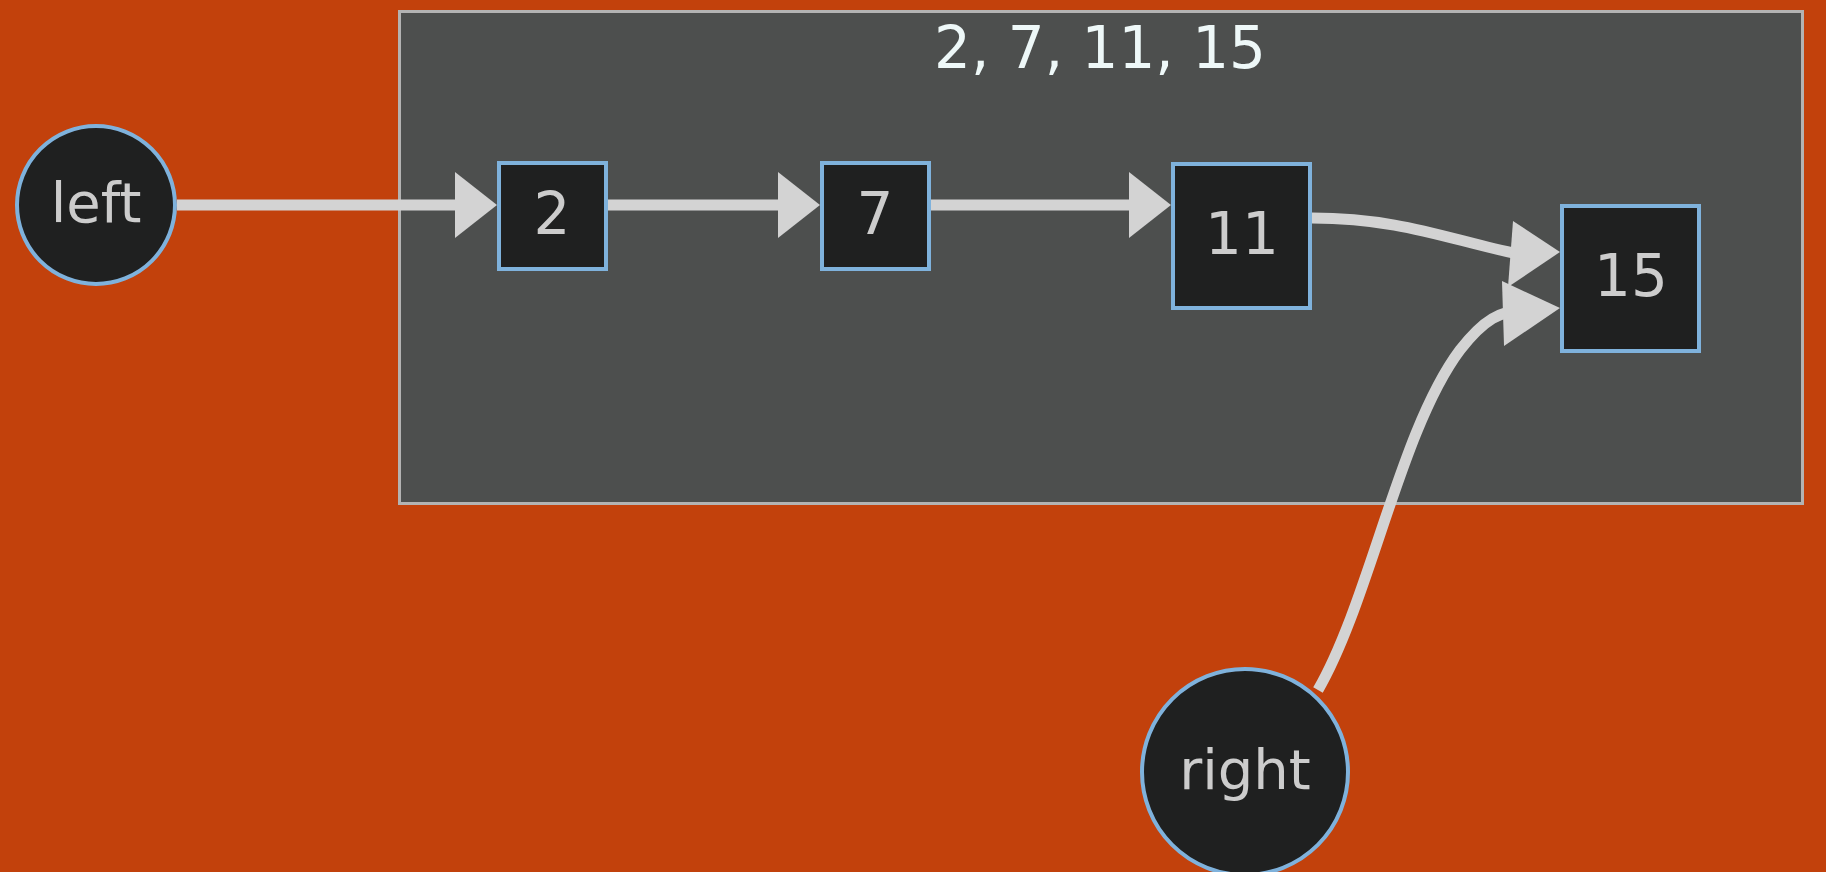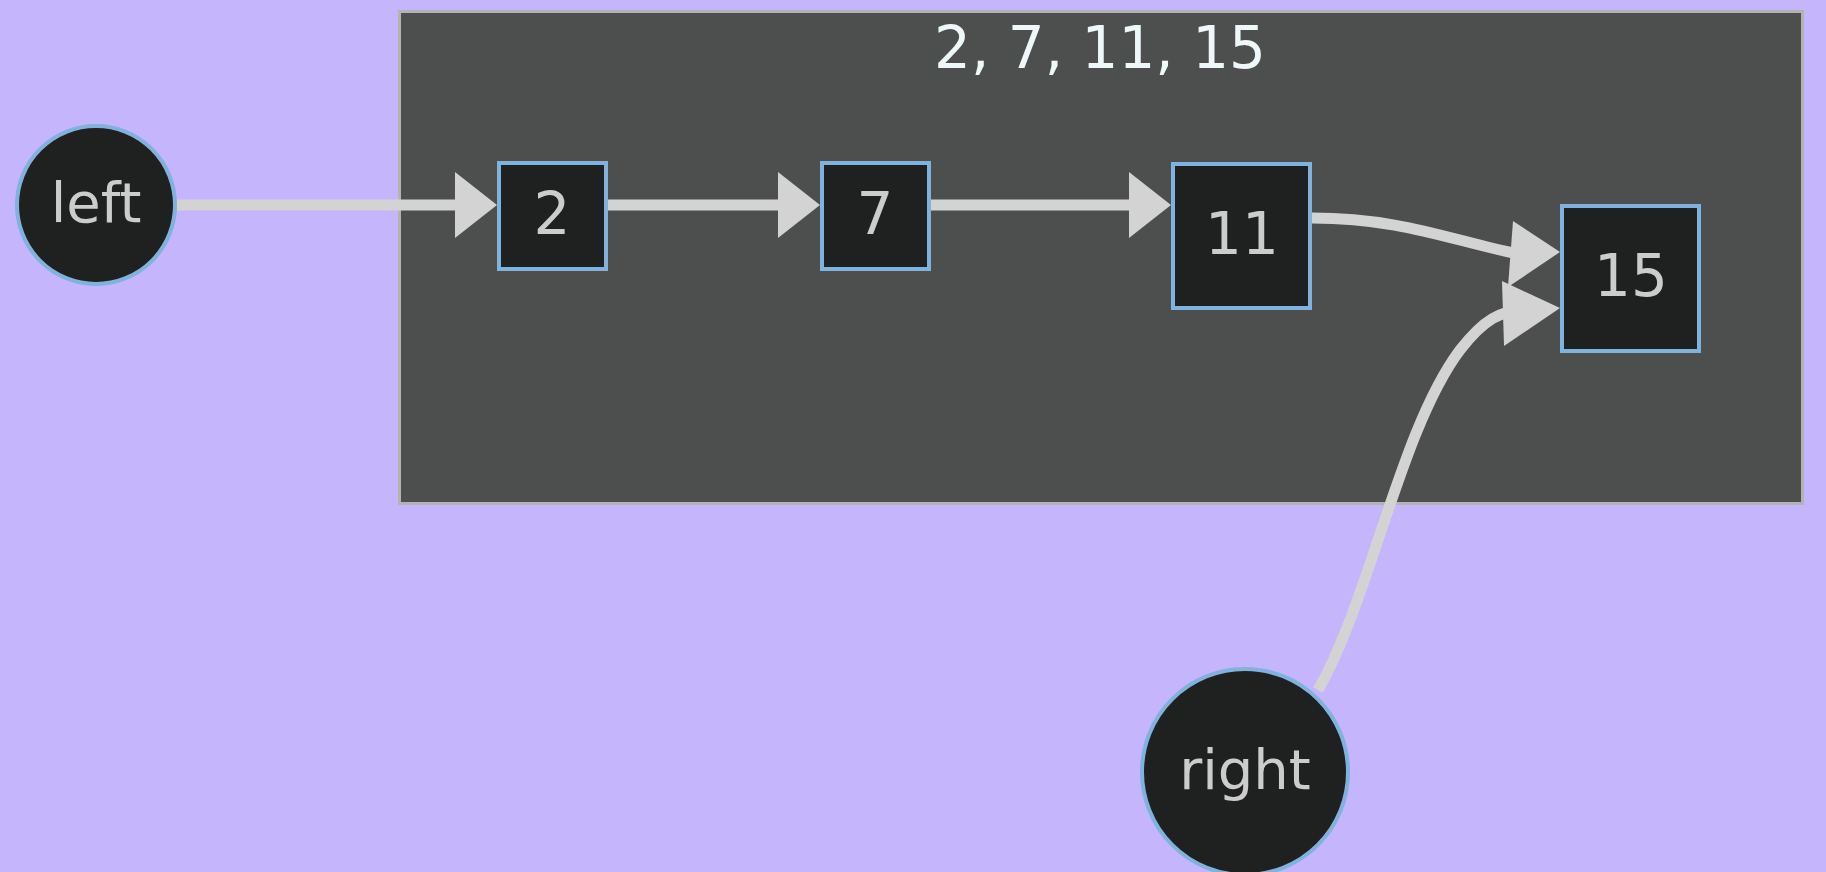--- a/index.html
+++ b/index.html
@@ -7,21 +7,21 @@
     padding: 0;
     background: #ffffff;
   }
   body {
     font-family: "DejaVu Sans", "Liberation Sans", sans-serif;
   }
   #stage {
     position: relative;
     width: 1826px;
     height: 872px;
-    background: #c4b5fd;
+    background: #c2410c;
     overflow: hidden;
   }
   #diagram-svg {
     position: absolute;
     left: 0;
     top: 0;
     width: 1826px;
     height: 872px;
     display: block;
   }

